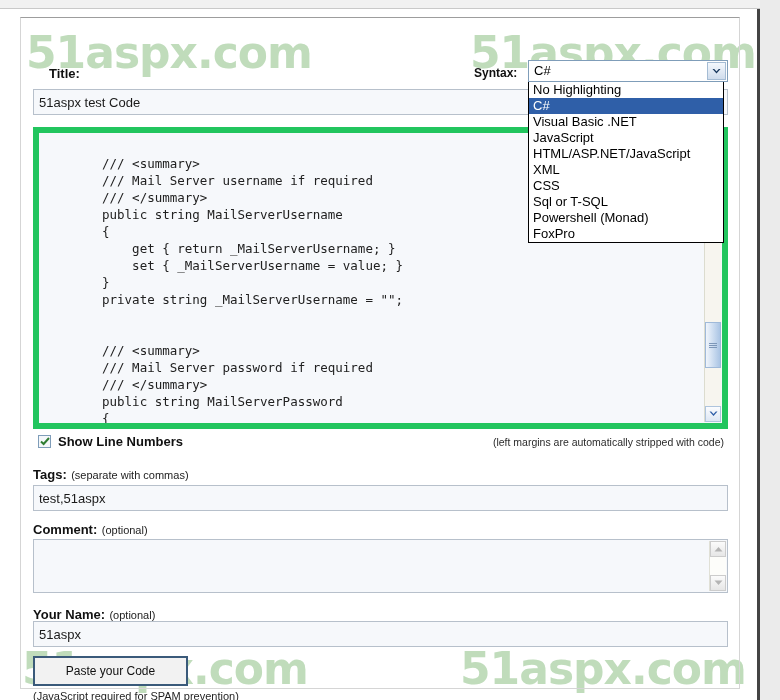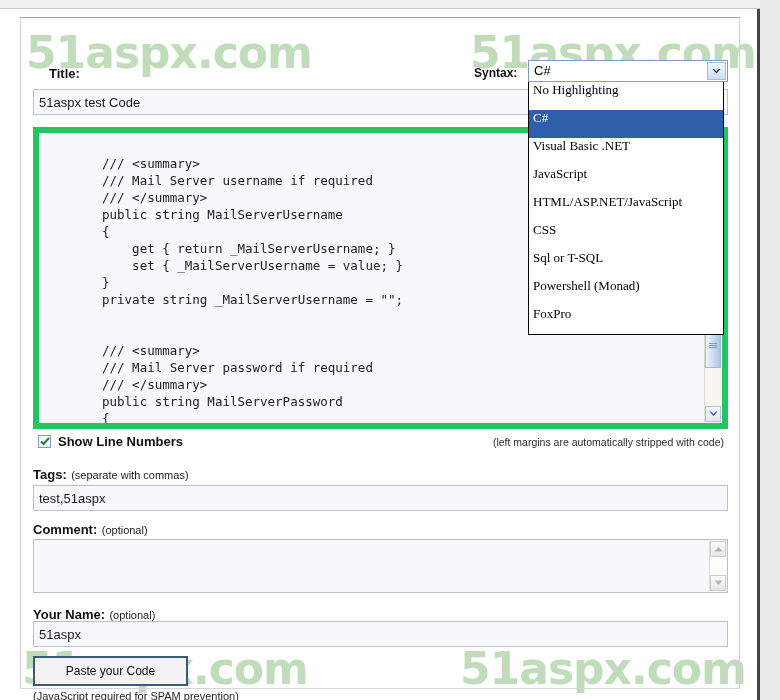--- a/index.html
+++ b/index.html
@@ -128,24 +128,23 @@
     background: #ffffff;
     border: 1px solid #000000;
     border-top: none;
     z-index: 30;
   }
   .dd-item {
     font-size: 13px;
     color: #000;
     line-height: 16px;
     height: 16px;
-    padding: 0 0 12px 4px;
+    padding: 0 0 0 4px;
     white-space: nowrap;
     overflow: hidden;
-    font-family: Liberation Serif, serif;
   }
   .dd-item.sel {
     background: #2f5fa8;
     color: #ffffff;
   }
 
   
   .code-area {
     position: absolute; left: 33px; top: 118px;
     width: 695px; height: 302px;
@@ -272,20 +271,21 @@
           </svg>
       </span>
     </div>
 
     <div class="dropdown" id="syntax-dropdown">
         <div class="dd-item">No Highlighting</div>
         <div class="dd-item sel">C#</div>
         <div class="dd-item">Visual Basic .NET</div>
         <div class="dd-item">JavaScript</div>
         <div class="dd-item">HTML/ASP.NET/JavaScript</div>
+        <div class="dd-item">XML</div>
         <div class="dd-item">CSS</div>
         <div class="dd-item">Sql or T-SQL</div>
         <div class="dd-item">Powershell (Monad)</div>
         <div class="dd-item">FoxPro</div>
       </div>
 
     <div class="code-area">
       <div class="code-text">/// &lt;summary&gt;
 /// Mail Server username if required
 /// &lt;/summary&gt;

